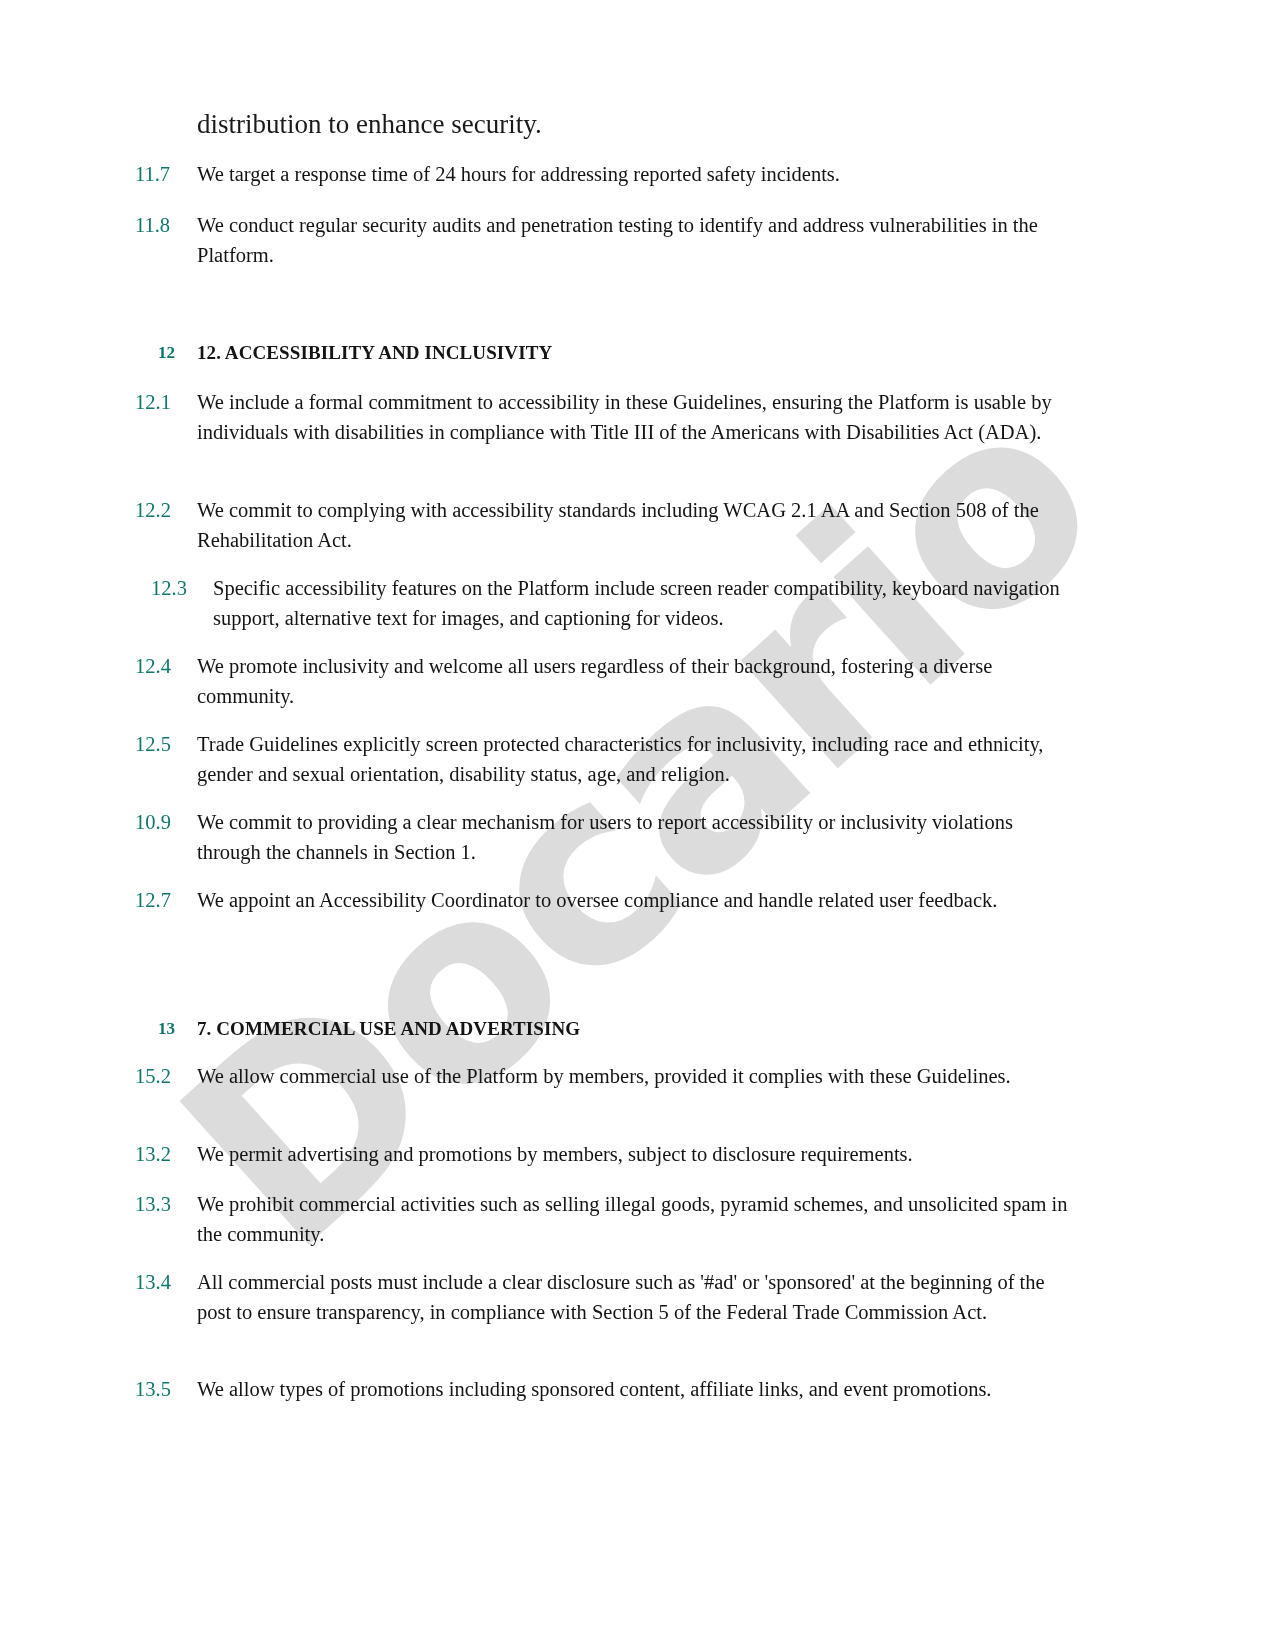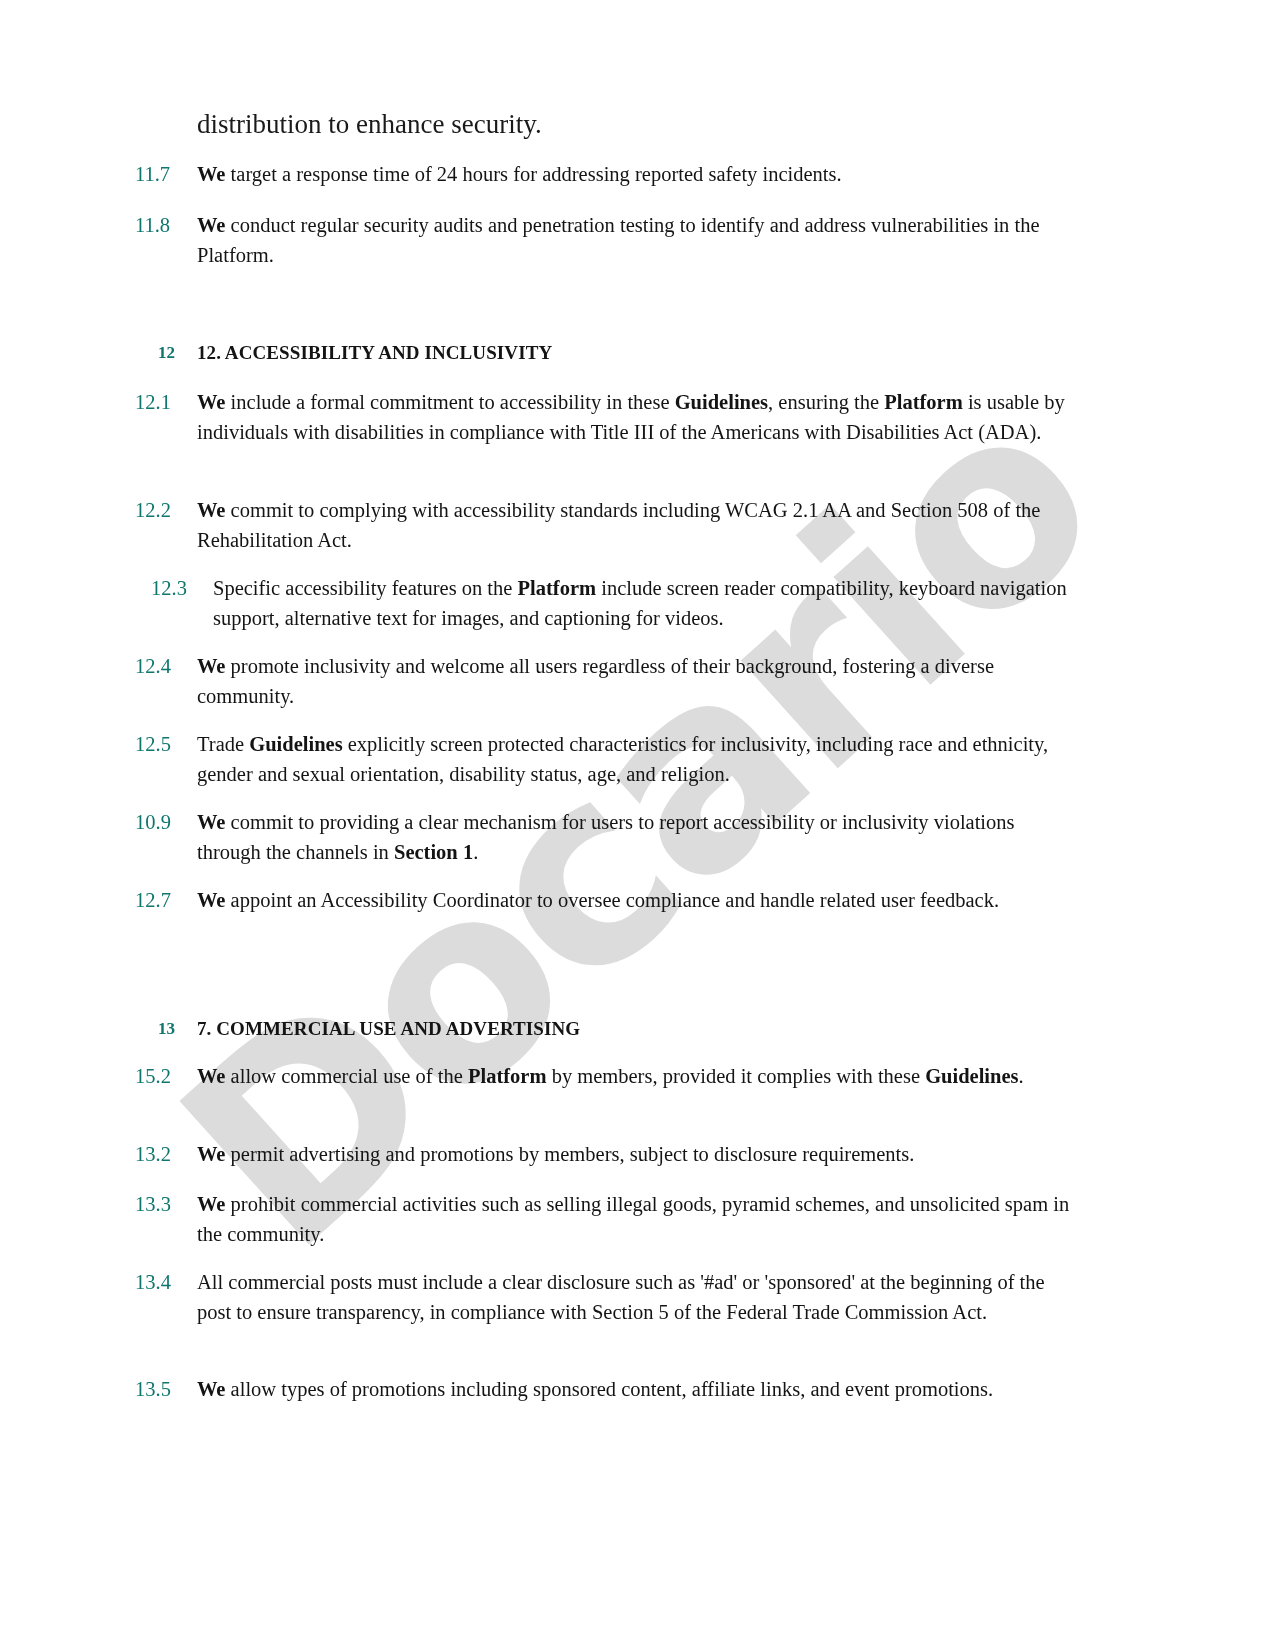--- a/index.html
+++ b/index.html
@@ -93,21 +93,21 @@
     font-size: 19px;
     letter-spacing: 0.1px;
   }
 
   .cont {
     font-size: 27px;
     line-height: 29.5px;
     margin-left: 62px;
   }
 
-  b, strong { font-weight: 700; }
+  b, strong { font-weight: 400; }
 </style>
 </head>
 <body>
 
 <div id="page">
 
   <div id="watermark-layer">
     <div id="watermark-text">Docario</div>
   </div>
 

